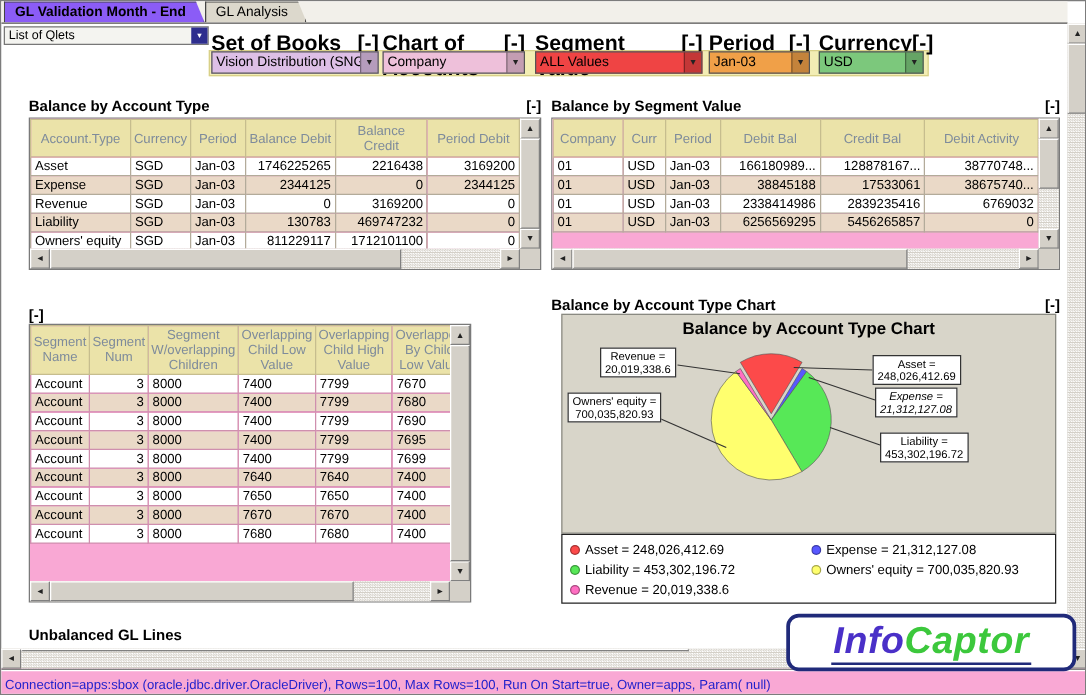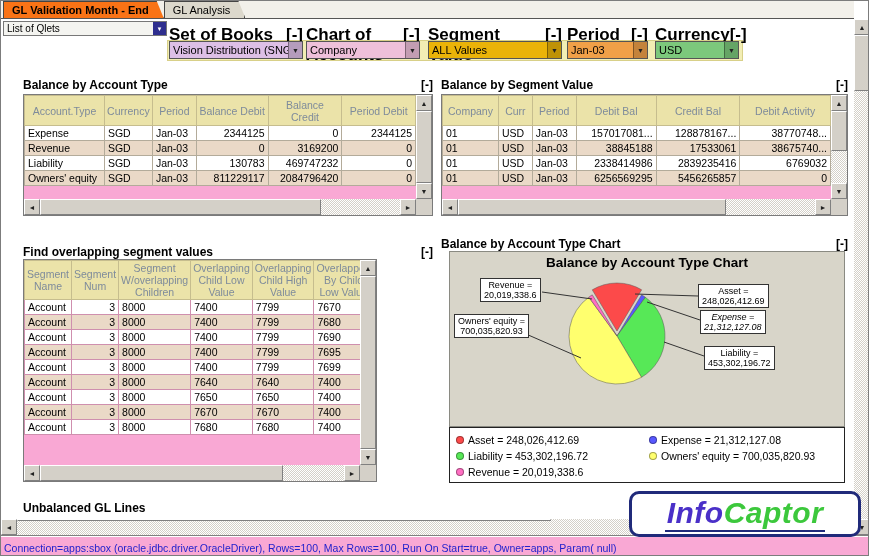--- a/index.html
+++ b/index.html
@@ -3,21 +3,21 @@
 <meta charset="utf-8">
 <style>
   * { margin:0; padding:0; box-sizing:border-box; }
   html,body { background:#c8c8c8; }
   body { font-family:"Liberation Sans",sans-serif; cursor:default; }
   #page { position:relative; width:869px; height:556px; background:#ffffff; overflow:hidden; border:1px solid #7c7c7c; }
 
   
   #tabbar { position:absolute; left:0; top:0; width:853px; height:18px; background:#f2f0ea; border-bottom:1px solid #555; display:flex; align-items:flex-end; padding-left:2px; }
   .tab { height:17px; padding:2px 14px 1px 8px; border:1px solid #444; border-bottom:none; background:#dcd8cc; font-size:11px; white-space:nowrap; clip-path:polygon(0 0, calc(100% - 7px) 0, 100% 100%, 0 100%); }
-  .tab.active { font-weight:bold; background:#f97316; }
+  .tab.active { font-weight:bold; background:#8b5cf6; }
 
   
   #qlet { position:absolute; left:2px; top:20px; width:164px; height:15px; border:1px solid #777; background:#f4f4f0; display:flex; align-items:center; font-size:10px; }
   #qlet .qlet-value { flex:1; padding:0 3px; white-space:nowrap; overflow:hidden; }
   #qlet .qlet-arrow { width:13px; height:100%; background:#2e2e8e; color:#fff; font-size:6px; display:flex; align-items:center; justify-content:center; }
 
   #filter-strip { position:absolute; left:166px; top:39px; width:576px; height:21px; background:#f2edb4; border:1px solid #d8d088; }
   .filter-group { position:absolute; top:24px; height:36px; }
   .filter-head { display:flex; justify-content:space-between; font-size:17px; font-weight:bold; height:14px; }
   .collapse-link { cursor:pointer; }
@@ -104,21 +104,21 @@
       <span class="select-value">Company</span>
       <span class="select-arrow">▼</span>
     </div>
   </div>
 
   <div class="filter-group" style="left:427px;width:134px;">
     <div class="filter-head">
       <span>Segment Value</span>
       <span class="collapse-link">[-]</span>
     </div>
-    <div class="select" style="background-color: #eab308; align-items: center;">
+    <div class="select" style="background-color: #ef4444; align-items: center;">
       <span class="select-value">ALL Values</span>
       <span class="select-arrow">▼</span>
     </div>
   </div>
 
   <div class="filter-group" style="left:566px;width:81px;">
     <div class="filter-head">
       <span>Period</span>
       <span class="collapse-link">[-]</span>
     </div>
@@ -159,20 +159,28 @@
               <th>Account.Type</th>
               <th>Currency</th>
               <th>Period</th>
               <th>Balance Debit</th>
               <th>Balance Credit</th>
               <th>Period Debit</th>
             </tr>
           </thead>
           <tbody>
             <tr>
+              <td>Asset</td>
+              <td>SGD</td>
+              <td>Jan-03</td>
+              <td class="num">1746225265</td>
+              <td class="num">2216438</td>
+              <td class="num">3169200</td>
+            </tr>
+            <tr>
               <td>Expense</td>
               <td>SGD</td>
               <td>Jan-03</td>
               <td class="num">2344125</td>
               <td class="num">0</td>
               <td class="num">2344125</td>
             </tr>
             <tr>
               <td>Revenue</td>
               <td>SGD</td>
@@ -187,21 +195,21 @@
               <td>Jan-03</td>
               <td class="num">130783</td>
               <td class="num">469747232</td>
               <td class="num">0</td>
             </tr>
             <tr>
               <td>Owners' equity</td>
               <td>SGD</td>
               <td>Jan-03</td>
               <td class="num">811229117</td>
-              <td class="num">2084796420</td>
+              <td class="num">1712101100</td>
               <td class="num">0</td>
             </tr>
           </tbody>
         </table>
       </div>
     <div class="vsb">
       <div class="sb-btn">▲</div>
       <div class="sb-track">
           <div class="sb-thumb" style="top:0;height:100%;"></div>
         </div>
@@ -240,21 +248,21 @@
               <th>Debit Bal</th>
               <th>Credit Bal</th>
               <th>Debit Activity</th>
             </tr>
           </thead>
           <tbody>
             <tr>
               <td>01</td>
               <td>USD</td>
               <td>Jan-03</td>
-              <td class="num">157017081...</td>
+              <td class="num">166180989...</td>
               <td class="num">128878167...</td>
               <td class="num">38770748...</td>
             </tr>
             <tr>
               <td>01</td>
               <td>USD</td>
               <td>Jan-03</td>
               <td class="num">38845188</td>
               <td class="num">17533061</td>
               <td class="num">38675740...</td>
@@ -289,21 +297,20 @@
       <div class="sb-btn">◄</div>
       <div class="sb-track">
           <div class="sb-thumb" style="left:0;width:75%;"></div>
         </div>
       <div class="sb-btn">►</div>
     </div>
     <div class="sb-corner"></div>
   </div>
 
   <div class="panel-head" style="left:22px;top:244px;width:410px;">
-    <span>Find overlapping segment values</span>
     <span class="collapse-link">[-]</span>
   </div>
   <div class="table-frame" style="left:22px;top:258px;width:354px;height:223px;">
     <div class="tbl-viewport pink">
         <table>
           <colgroup>
             <col style="width: 62px;">
             <col style="width: 44px;">
             <col style="width: 82px;">
             <col style="width: 66px;">

